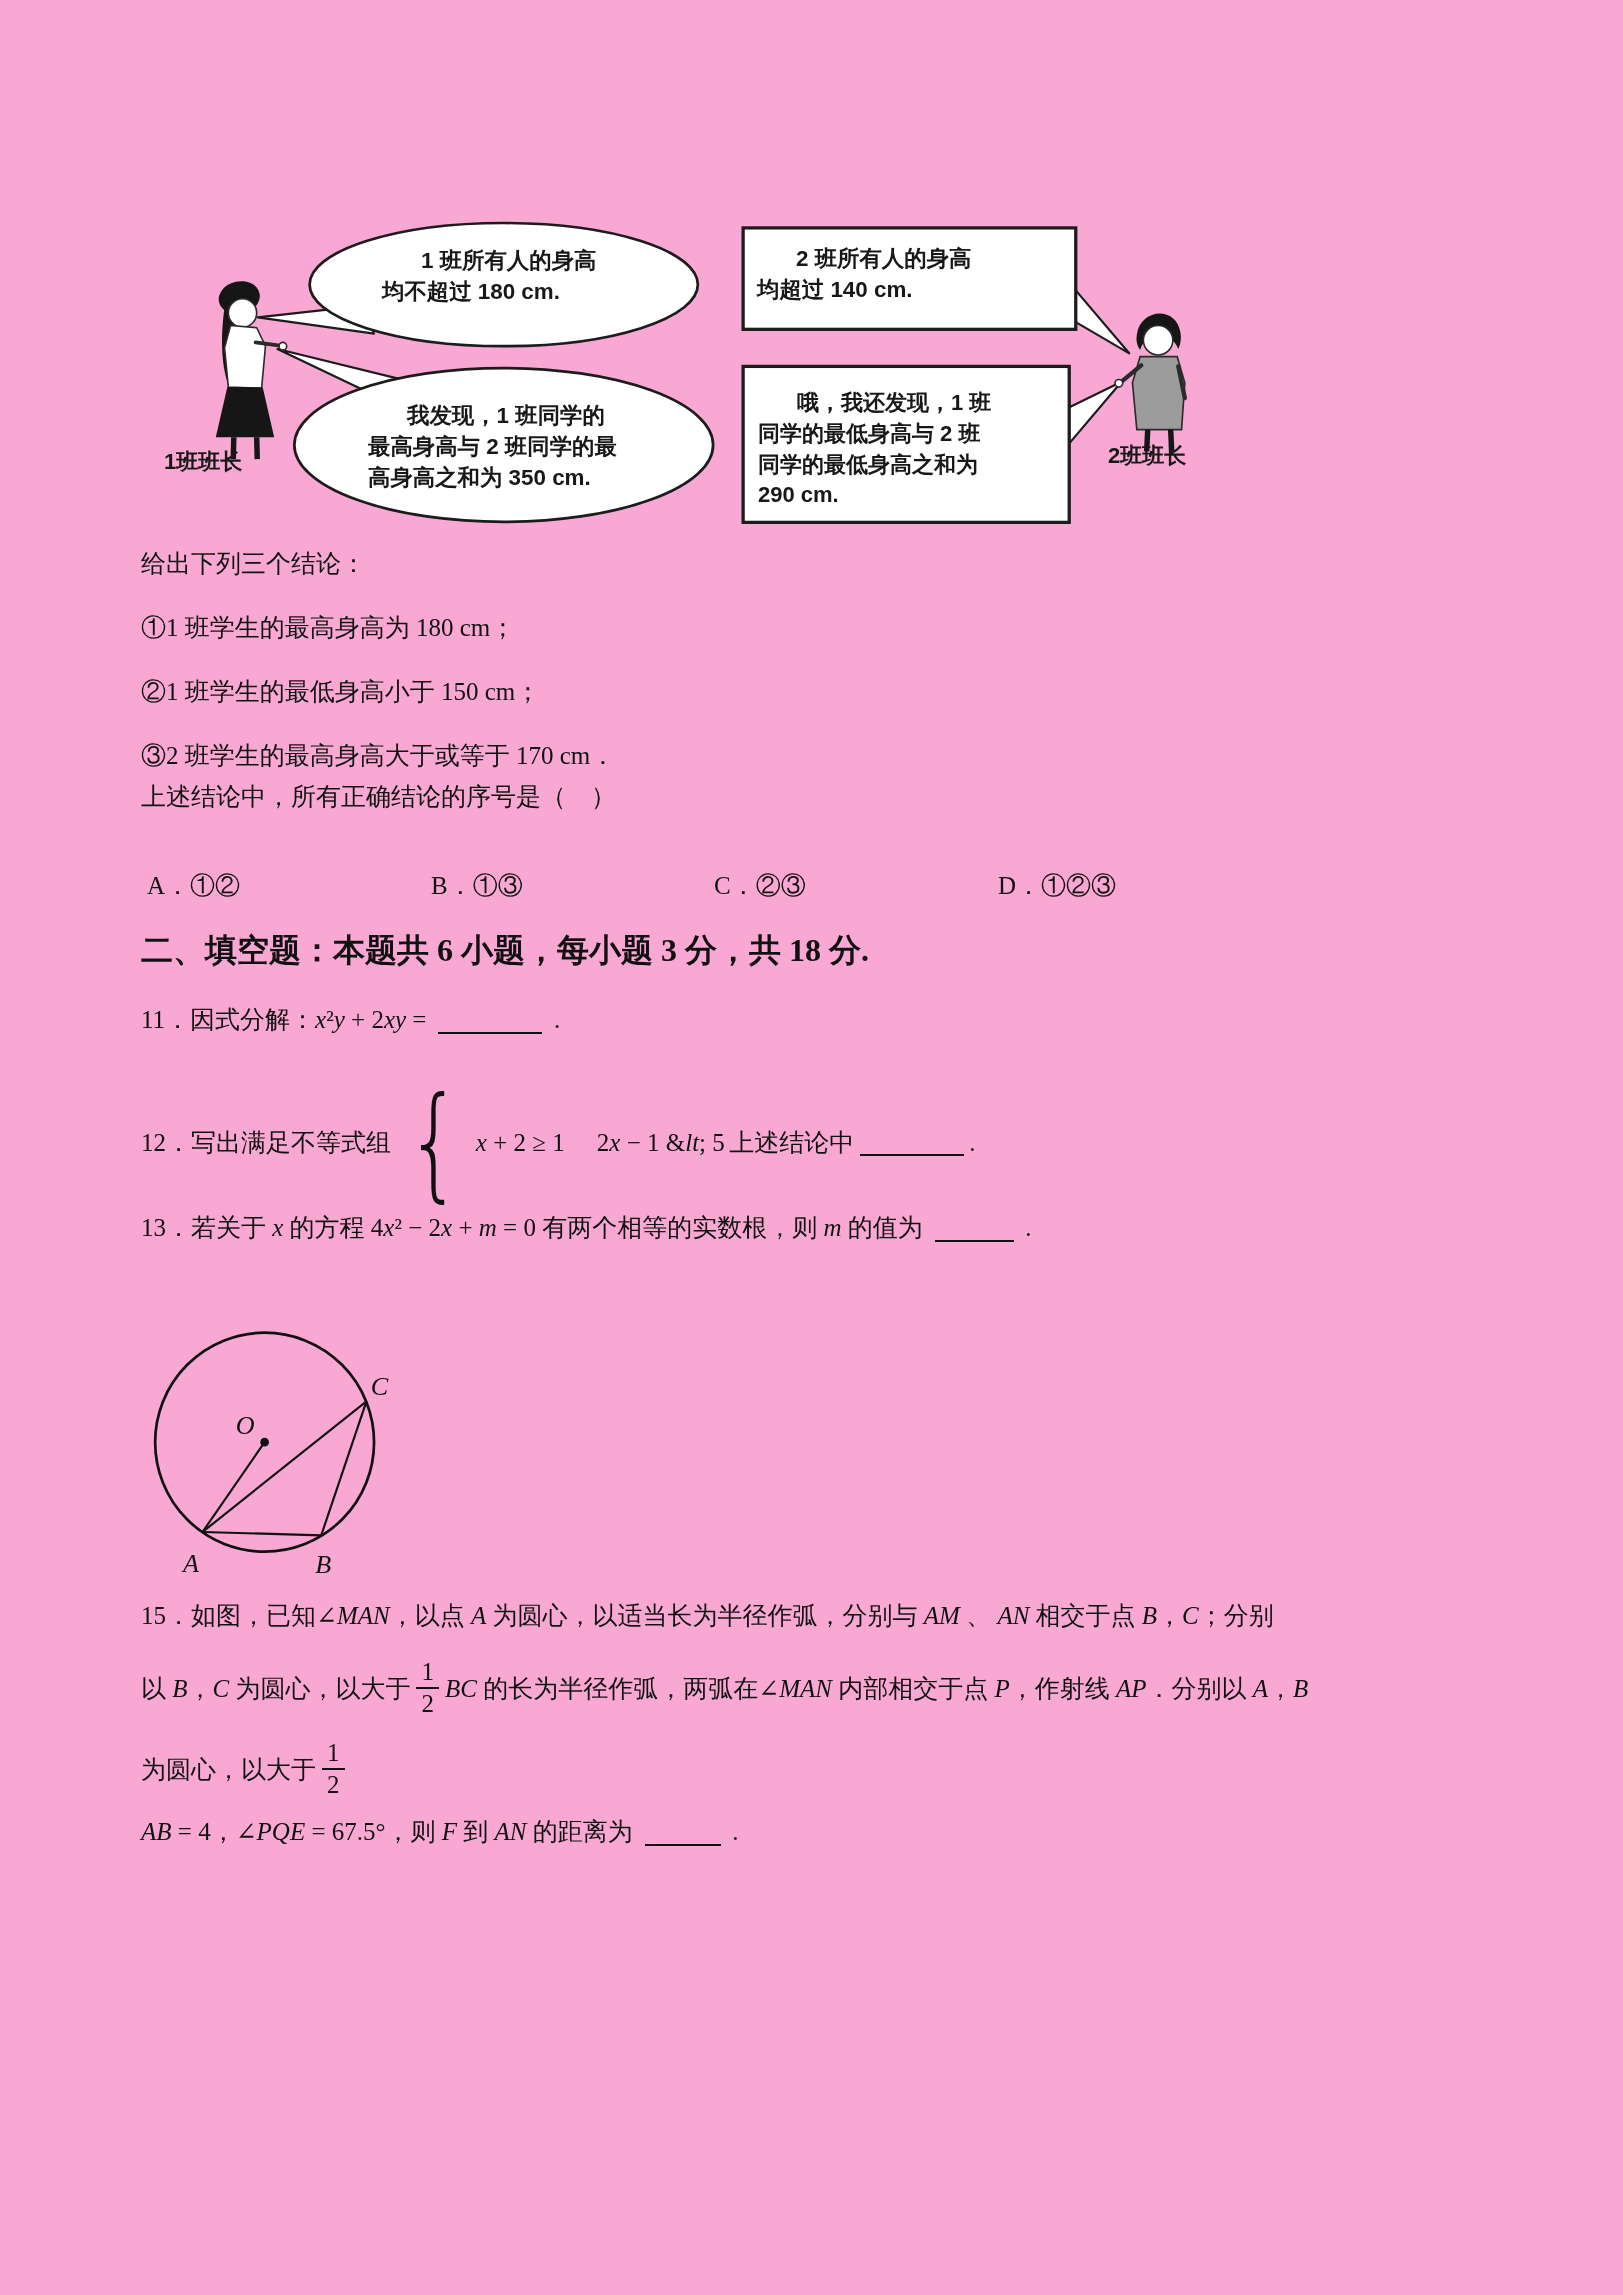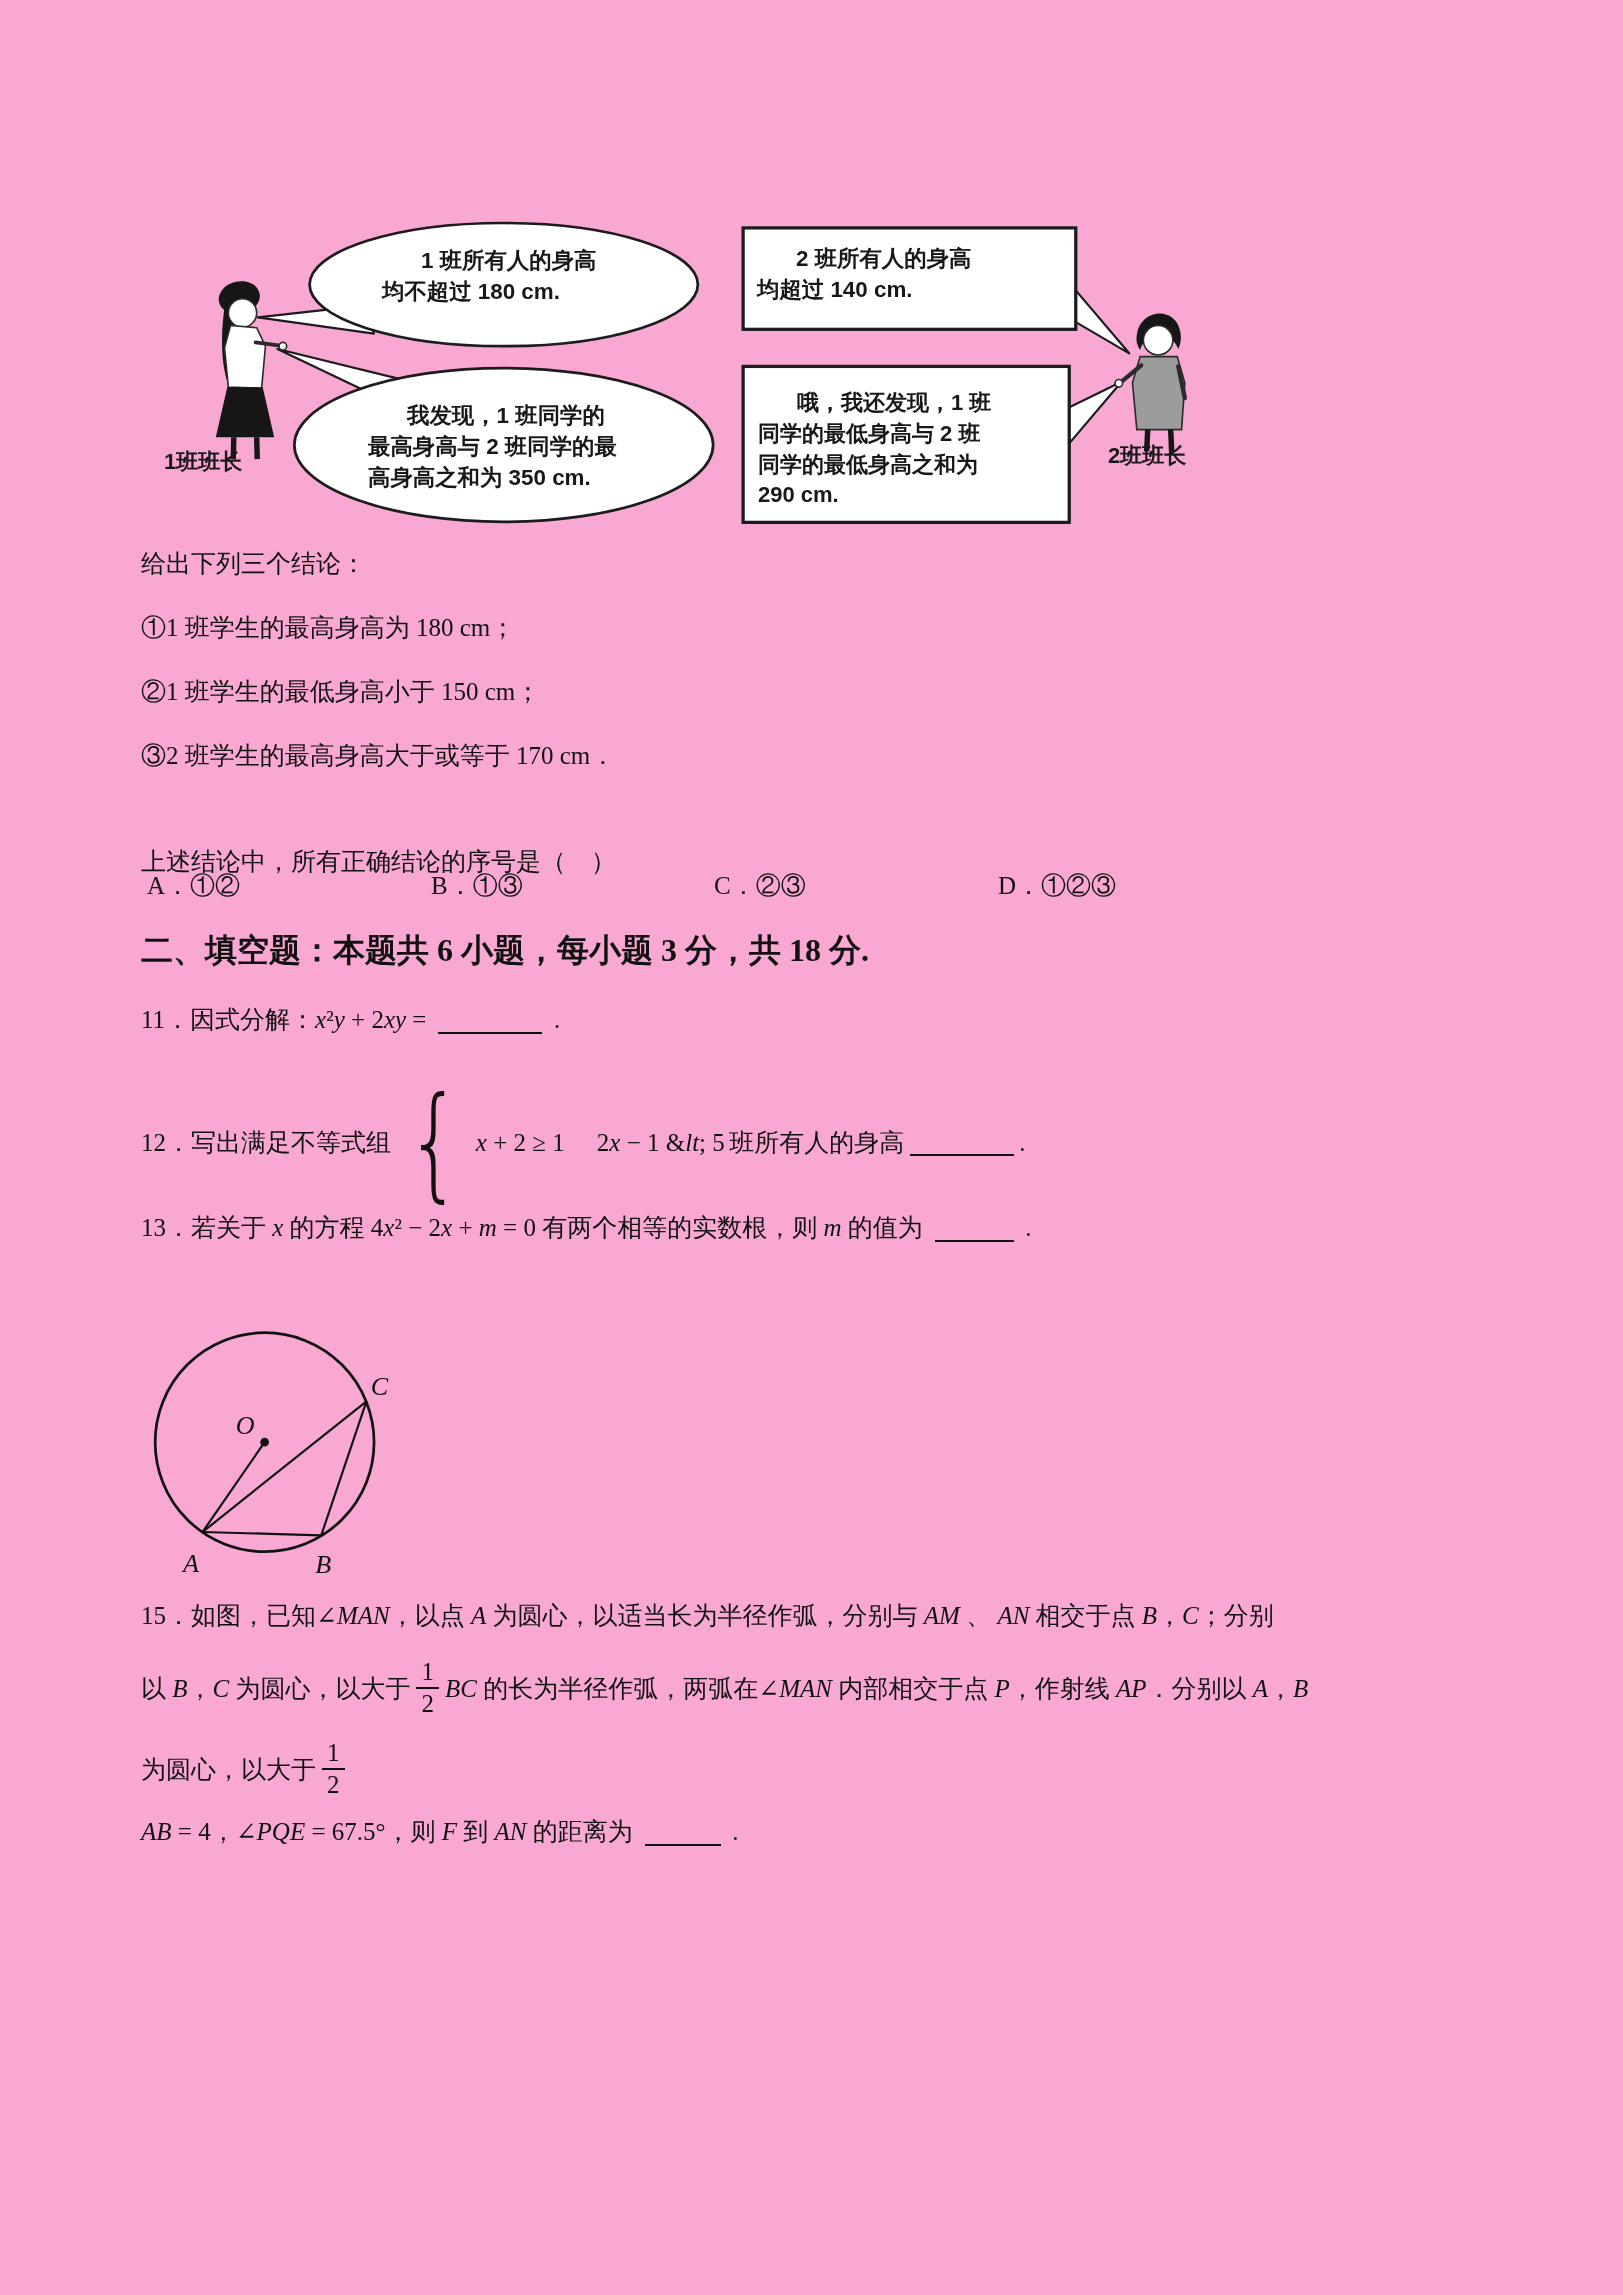--- a/index.html
+++ b/index.html
@@ -103,21 +103,21 @@
   </div>
   <div class="illabel" style="left:164px; top:447px;">1班班长</div>
   <div class="illabel" style="left:1108px; top:441px;">2班班长</div>
 
   <div class="line" style="top:548px;">给出下列三个结论：</div>
 
   <div class="line" style="top:612px;">①1 班学生的最高身高为 180 cm；</div>
   <div class="line" style="top:676px;">②1 班学生的最低身高小于 150 cm；</div>
   <div class="line" style="top:740px;">③2 班学生的最高身高大于或等于 170 cm．</div>
 
-  <div class="line" style="top:846px;text-align:right;">上述结论中，所有正确结论的序号是（　）</div>
+  <div class="line" style="top:781px;text-align:right;">上述结论中，所有正确结论的序号是（　）</div>
 
   <div>
     <span class="option" style="left:147px;  top:869px;">A．①②</span>
     <span class="option" style="left:431px;  top:869px;">B．①③</span>
     <span class="option" style="left:714px; top:869px;">C．②③</span>
     <span class="option" style="left:998px; top:869px;">D．①②③</span>
   </div>
 
   <div class="line bold" style="top:930px;">二、填空题：本题共 6 小题，每小题 3 分，共 18 分.</div>
 
@@ -129,21 +129,21 @@
 
   <div class="flexline" style="top:1080px; height:125px;">
     <span>12．写出满足不等式组</span>
     <span class="sys">
       <span class="brace">{</span>
       <span class="rows">
         <span><i>x</i> + 2 ≥ 1</span>
         <span>2<i>x</i> − 1 &amp;<i>lt</i>; 5</span>
       </span>
     </span>
-    <span>班所有人的身高</span>
+    <span>上述结论中</span>
     <span class="blank" style="width:104px;"></span>
     <span>.</span>
   </div>
 
   <div class="line" style="top:1212px;">
     <span>13．若关于 <i>x</i> 的方程 4<i>x</i>² − 2<i>x</i> + <i>m</i> = 0 有两个相等的实数根，则 <i>m</i> 的值为</span>
     <span class="blank" style="width:79px;"></span>
     <span>.</span>
   </div>
 

